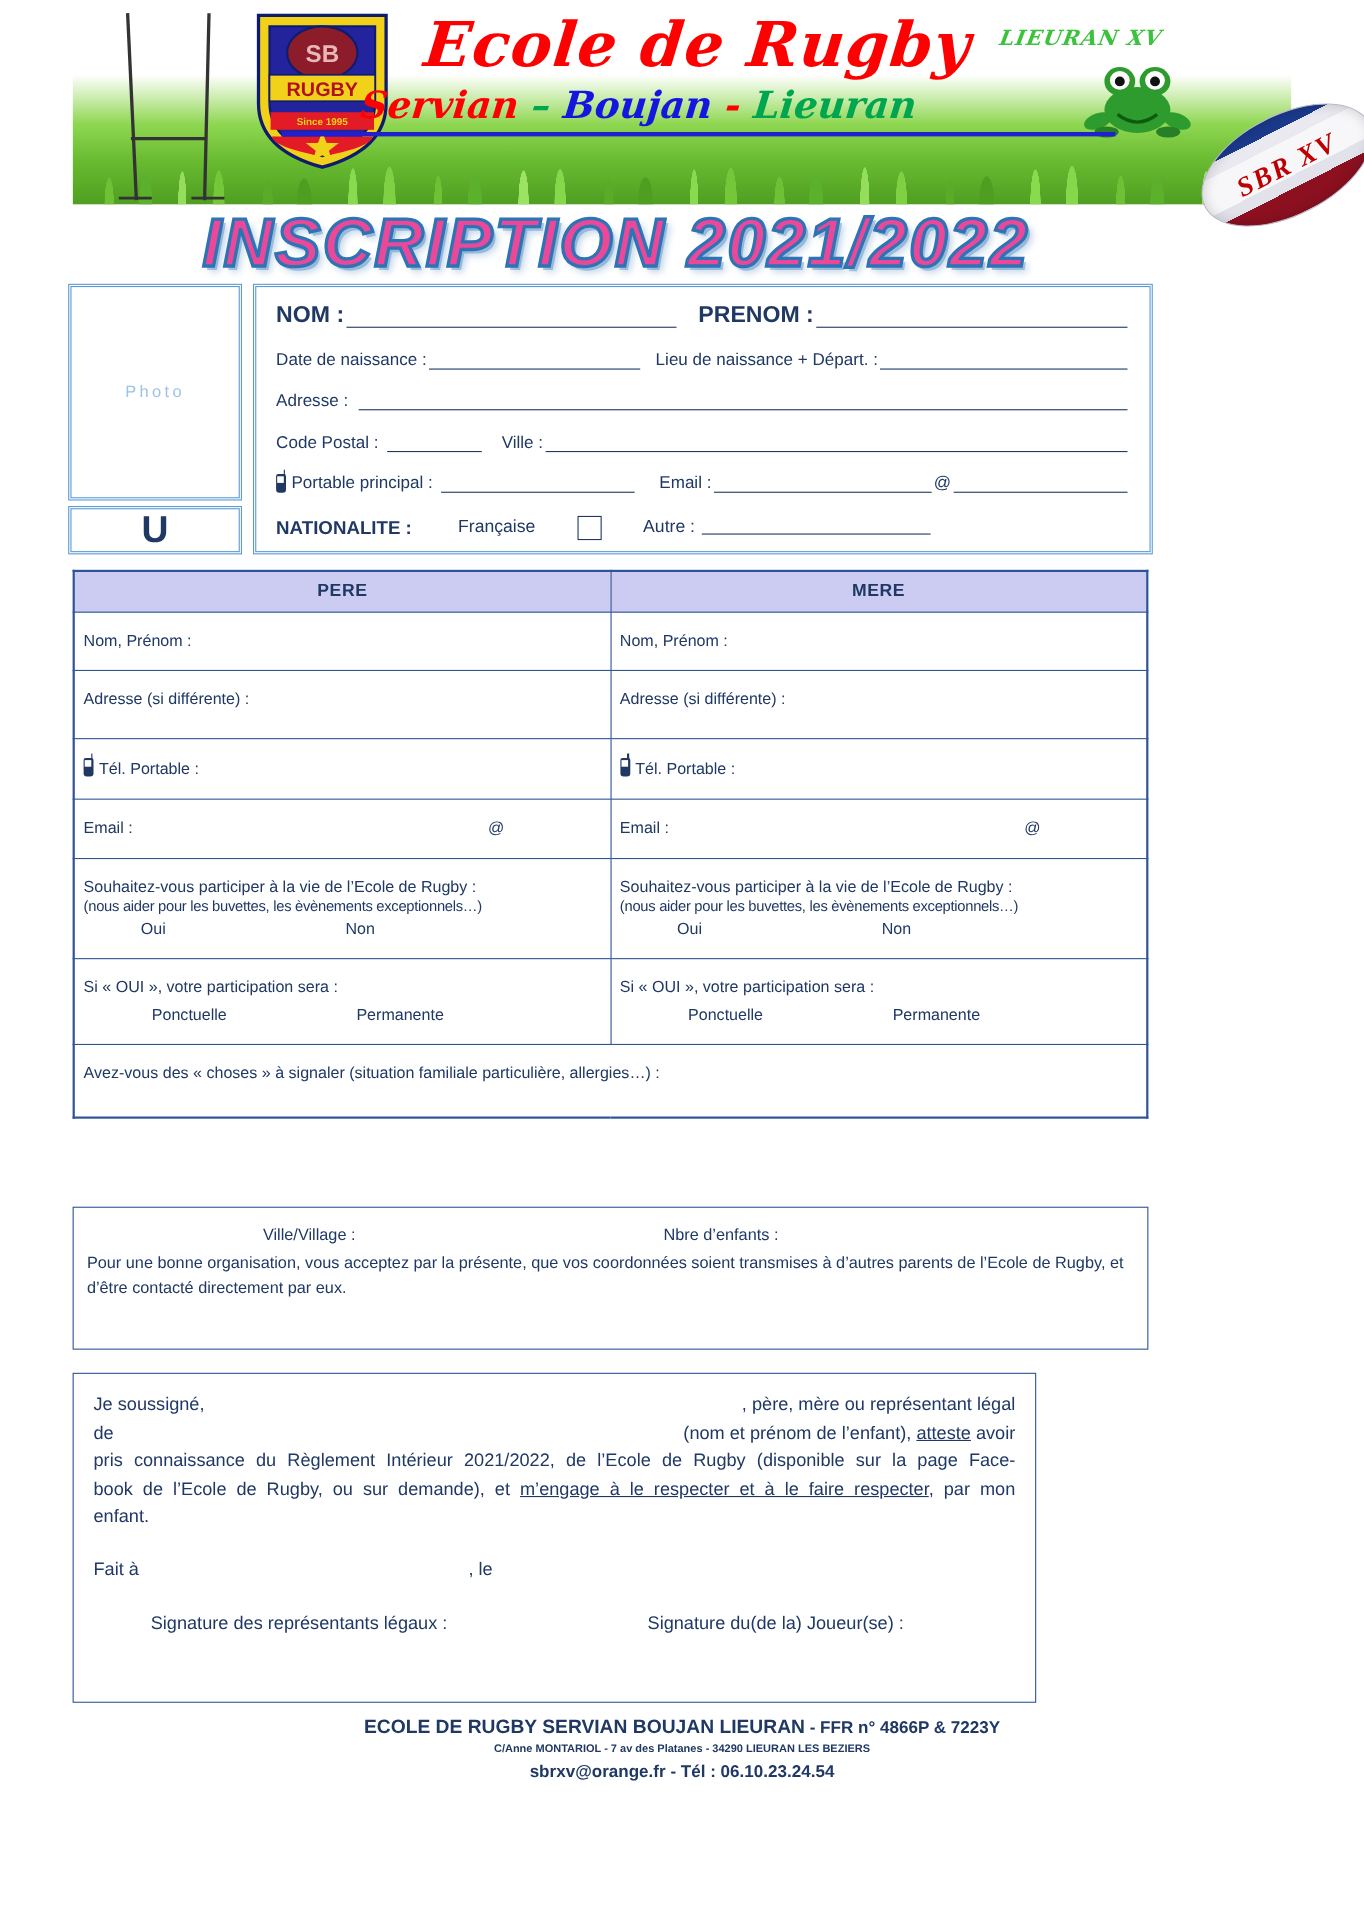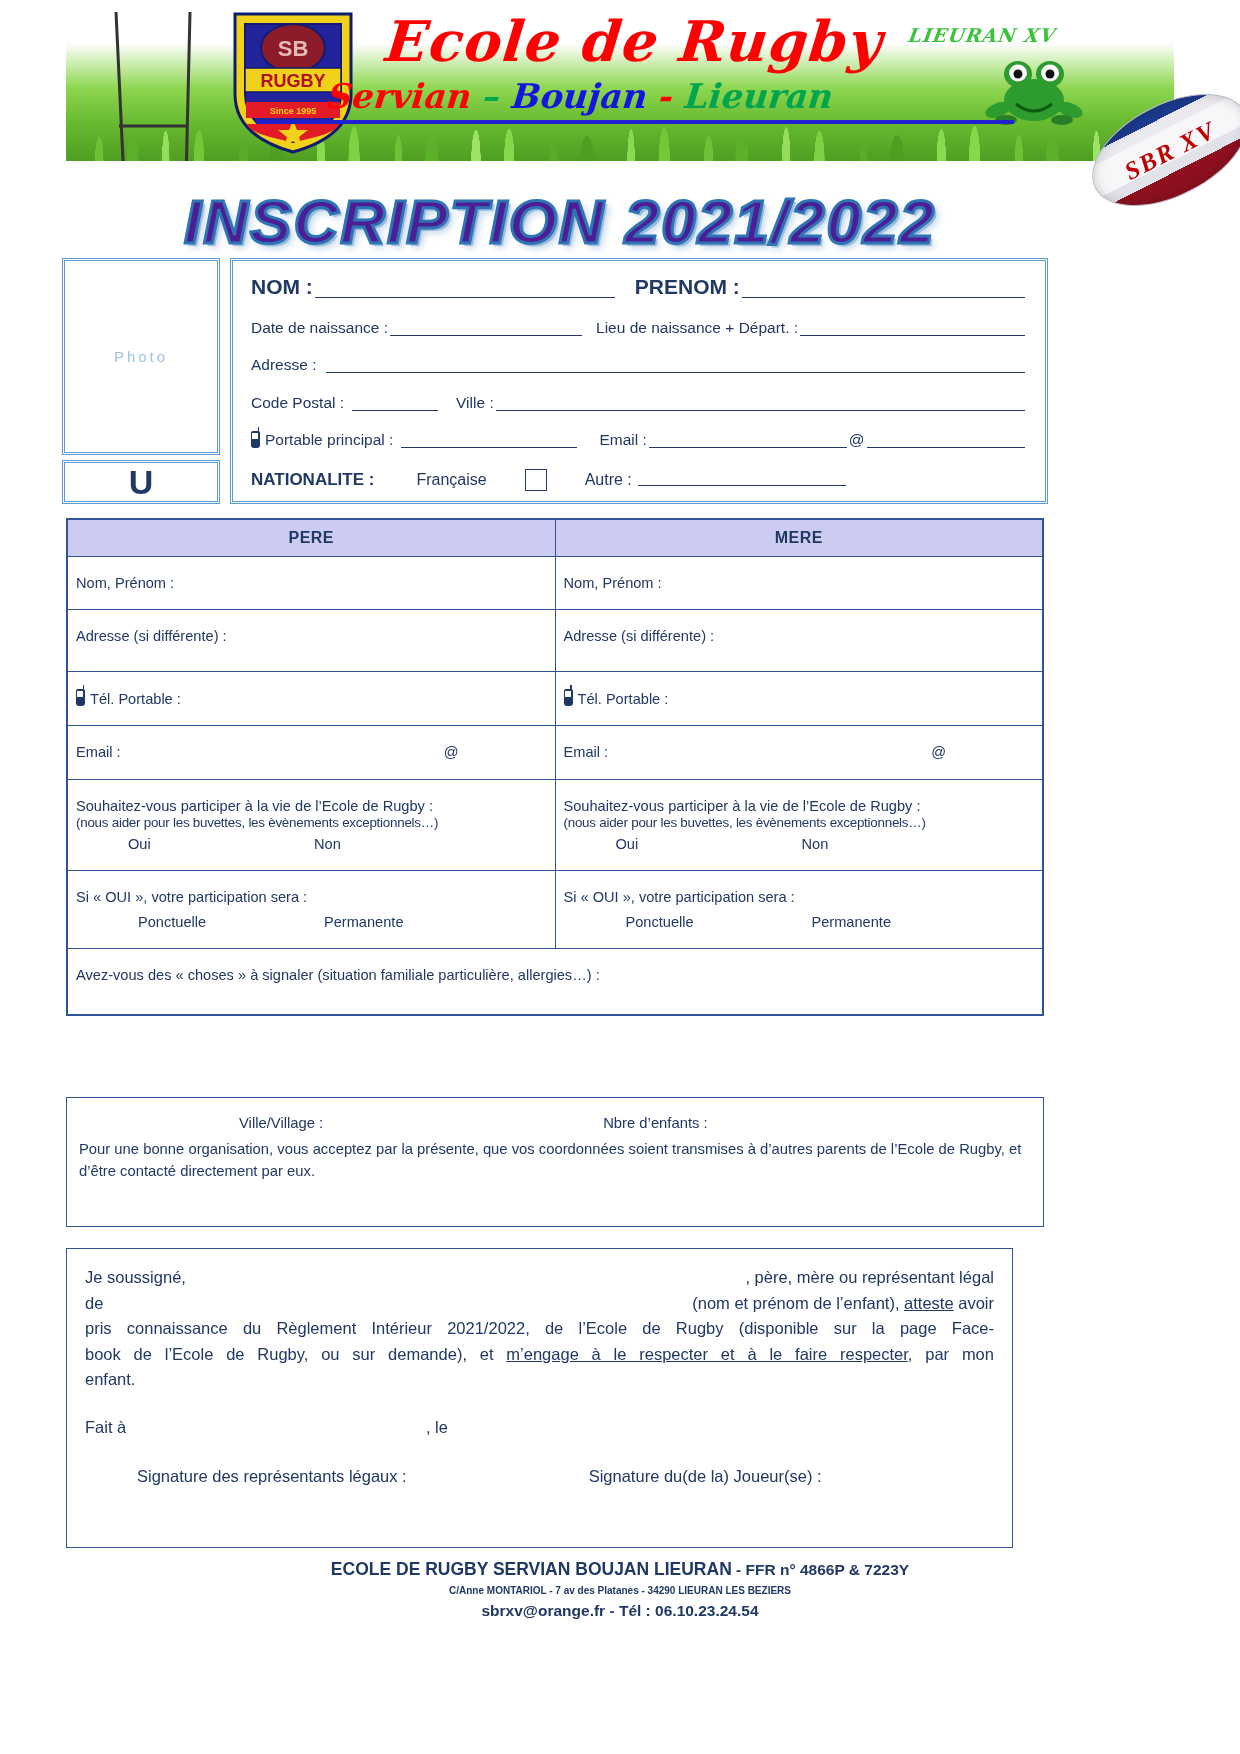--- a/index.html
+++ b/index.html
@@ -16,21 +16,21 @@
 
   .page {
     position: relative;
     width: 1240px;
     height: 1754px;
   }
 
   
   .header {
     position: relative;
-    height: 161px;
+    height: 186px;
     margin: 0 66px 0 66px;
     overflow: hidden;
   }
 
   .grass {
     position: absolute;
     left: 0; right: 0; bottom: 0;
     height: 118px;
     background:
       radial-gradient(ellipse 14px 60px at 6% 100%, #5bb12a 0 42%, transparent 44%),
@@ -171,21 +171,21 @@
     position: absolute;
     left: 60px;
     top: 186px;
     width: 1000px;
     text-align: center;
     font-family: "Liberation Sans", sans-serif;
     font-weight: bold;
     font-style: italic;
     font-size: 62px;
     letter-spacing: 2px;
-    color: #4c1d95;
+    color: #ec4899;
     -webkit-text-stroke: 3px #2E74B5;
     text-shadow:
        3px 3px 0 rgba(46,116,181,0.35),
        5px 5px 7px rgba(46,116,181,0.30);
     white-space: nowrap;
   }
 
   
   .identity {
     position: absolute;
@@ -359,21 +359,21 @@
     margin: 4px 0 4px 0;
   }
   .covoit-fields .vv { margin-left: 160px; }
   .covoit-fields .nb { margin-left: 280px; }
 
   
   .declaration {
     position: absolute;
     left: 66px;
     top: 1248px;
-    width: 947px;
+    width: 876px;
     height: 300px;
     border: 1.4px solid #2E5496;
     padding: 16px 18px;
     font-size: 16.5px;
     line-height: 1.55;
     background: #fff;
   }
   .dl-row { display: flex; }
   .dl-row .rt { margin-left: auto; text-align: right; }
   .just { text-align: justify; text-align-last: justify; }

